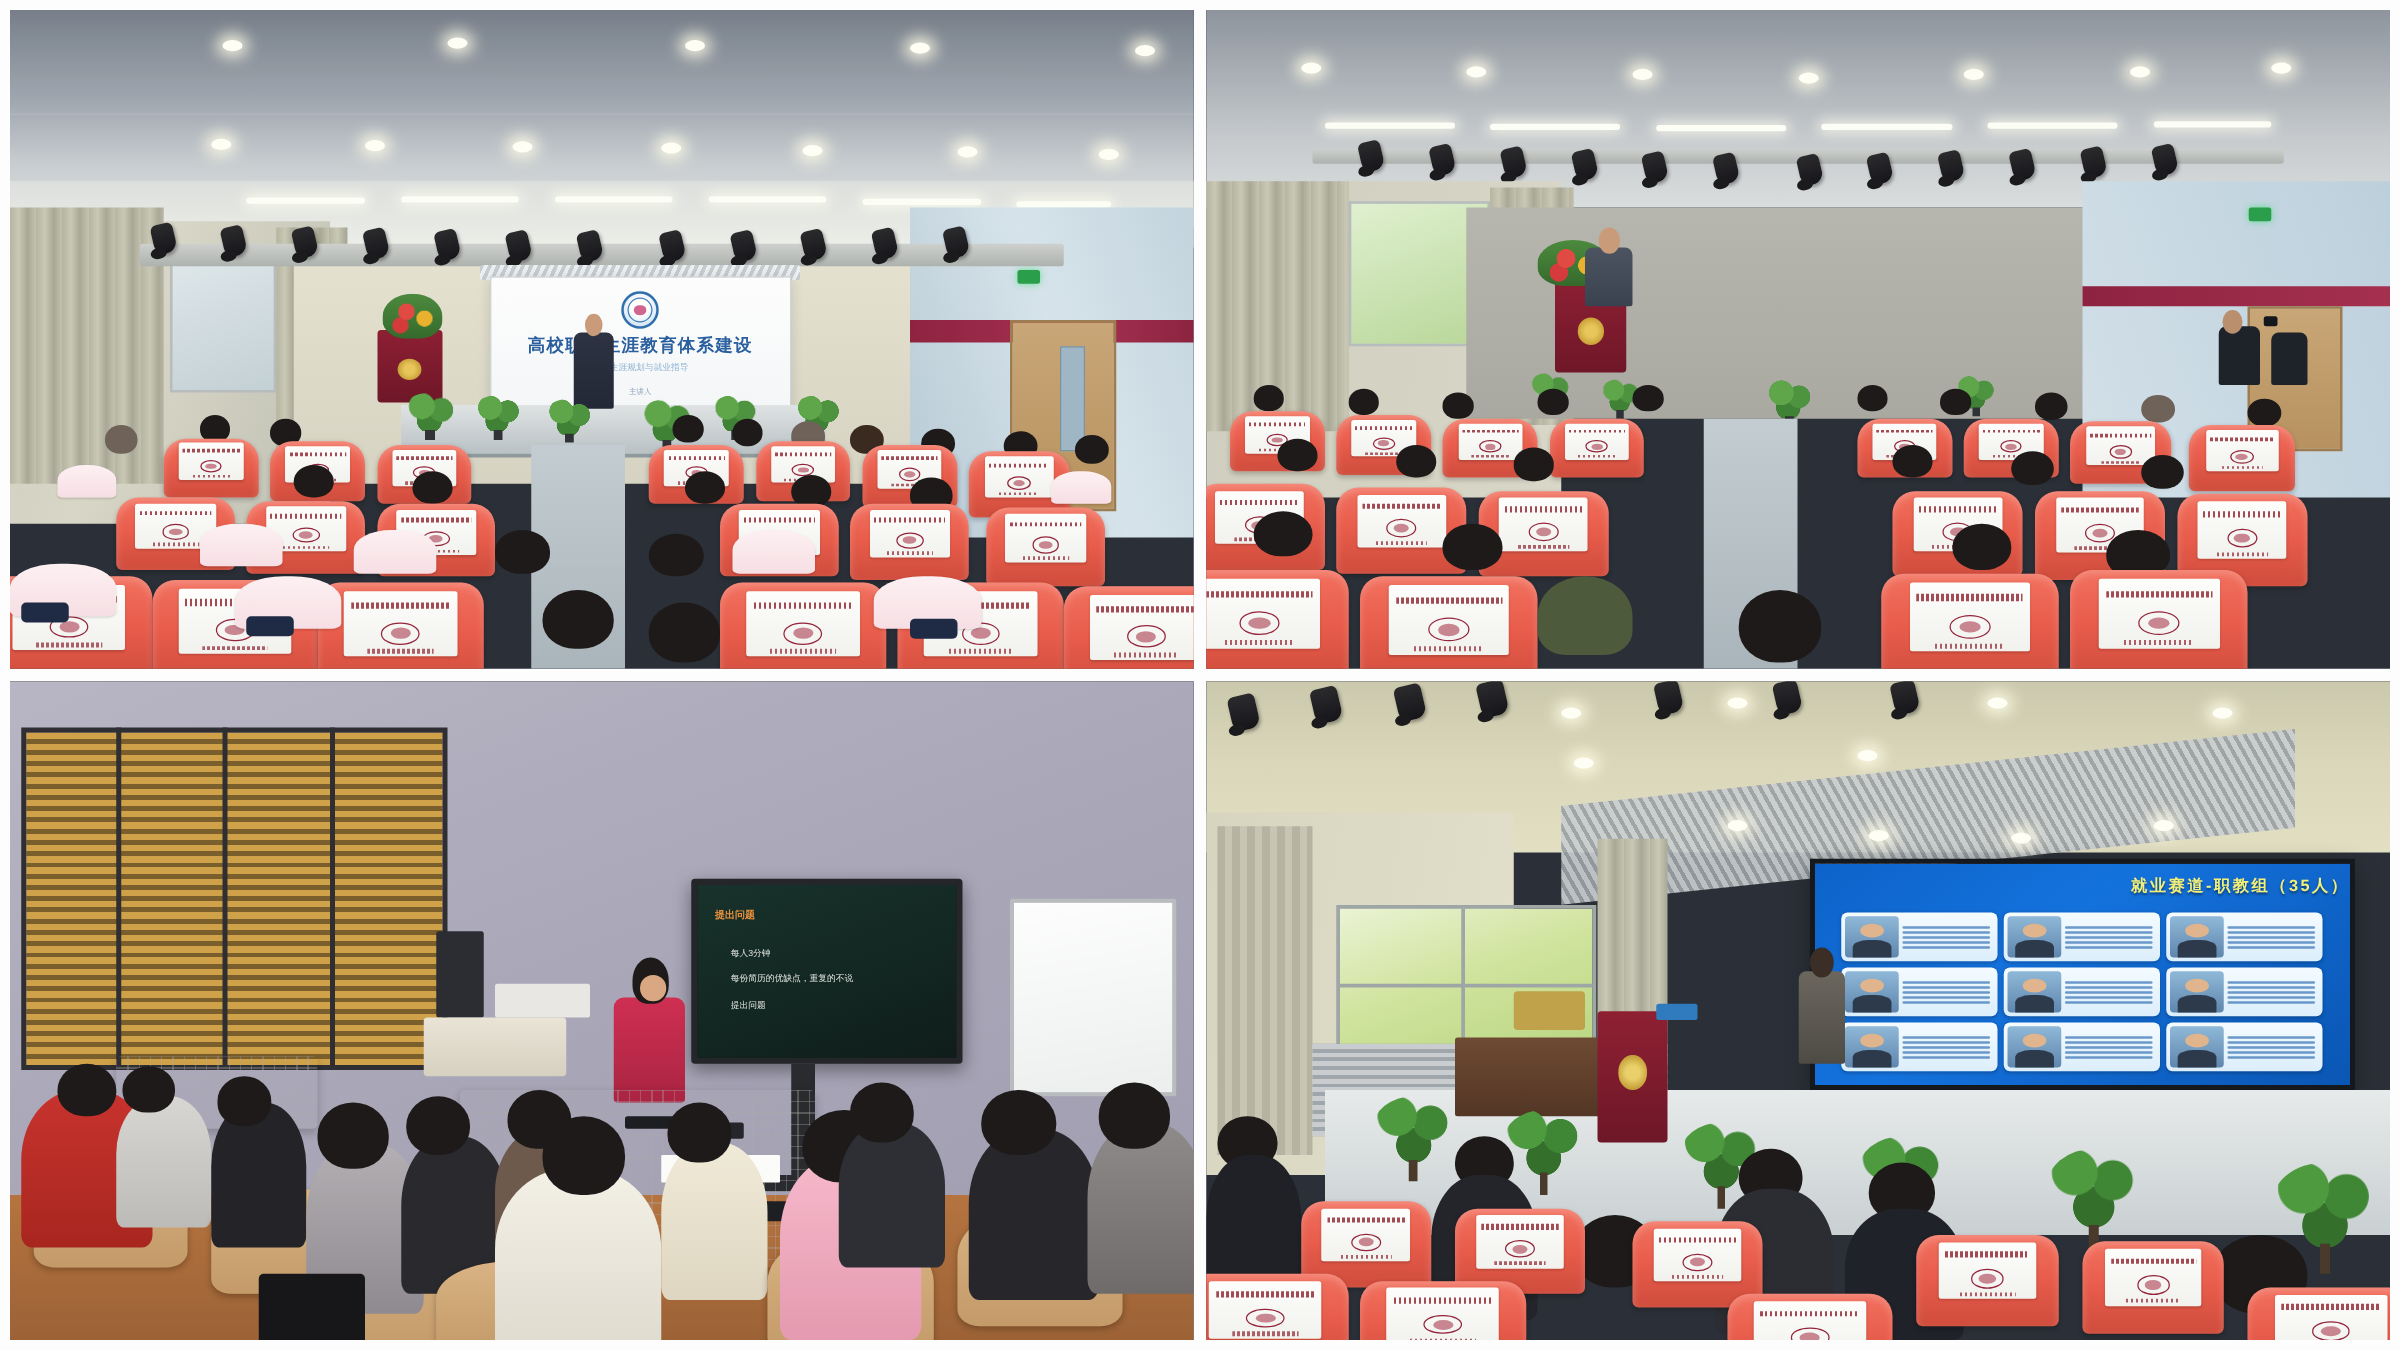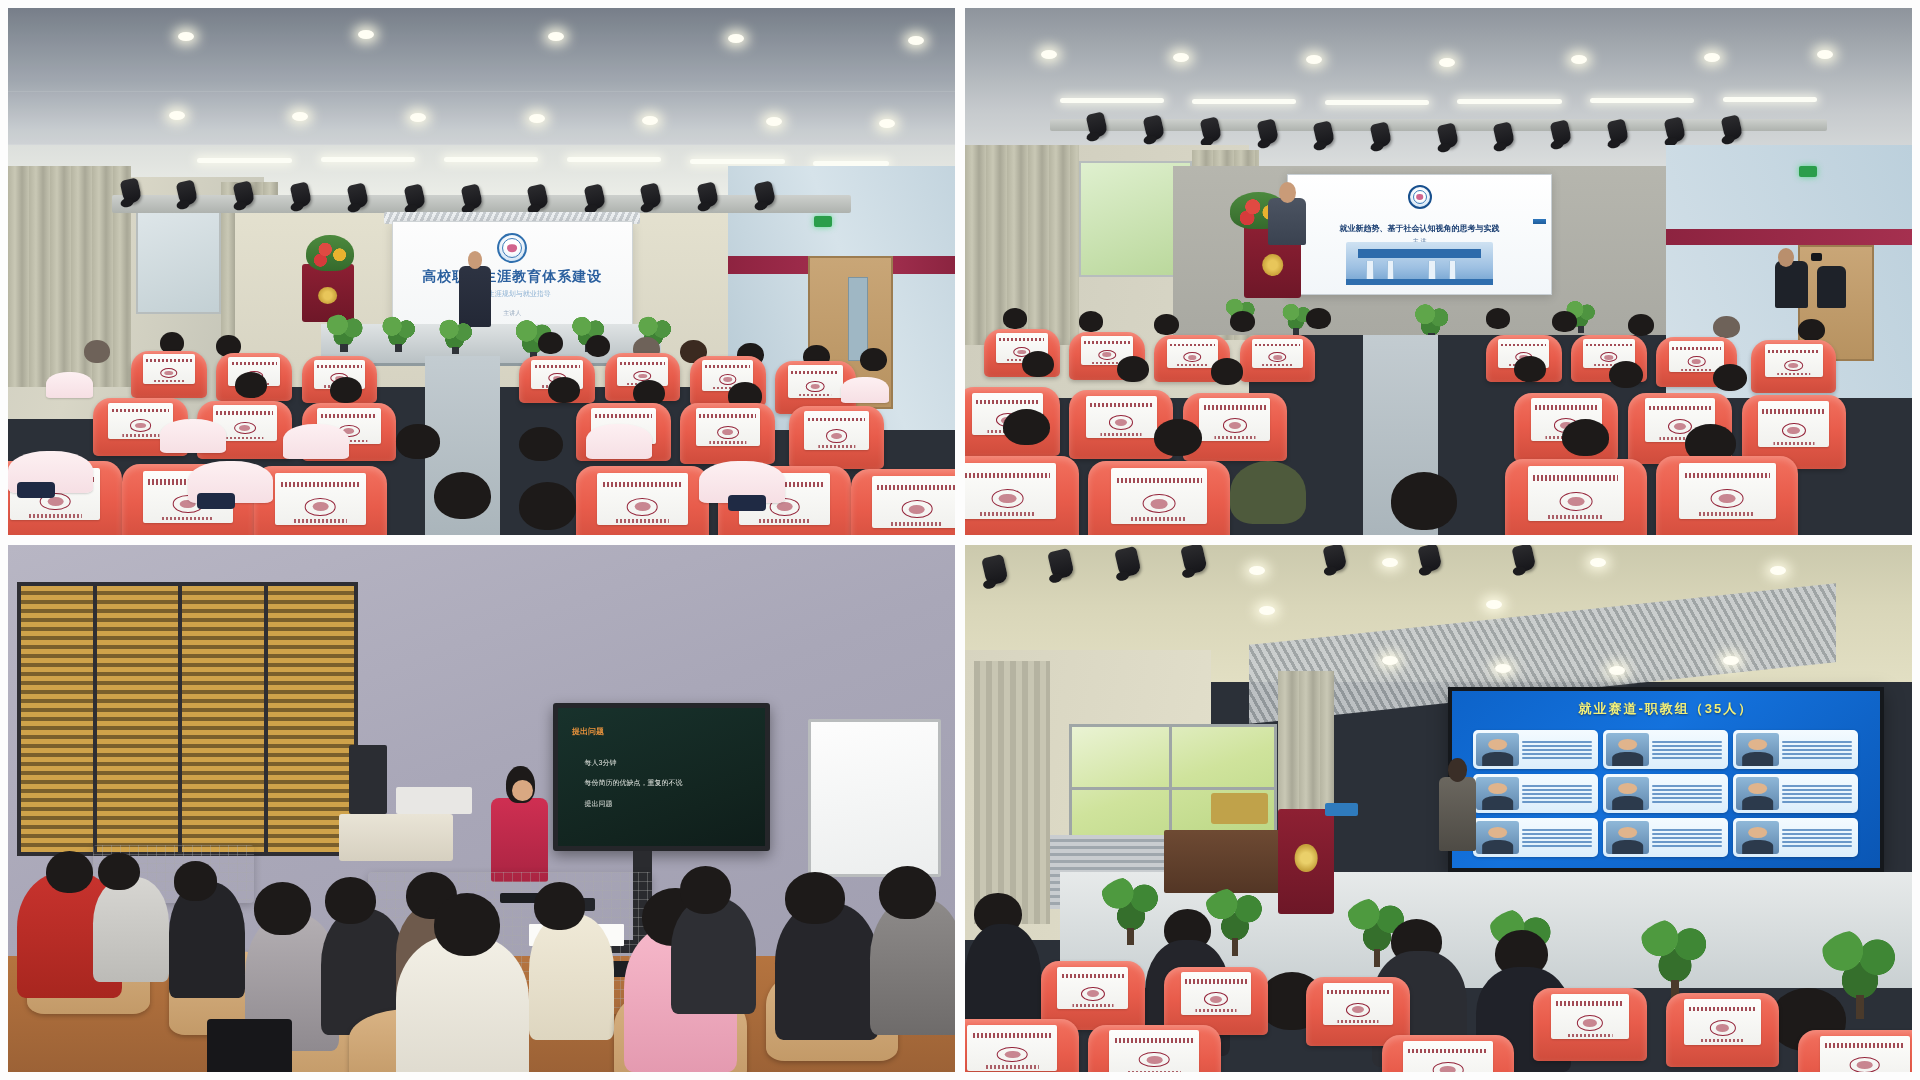--- a/index.html
+++ b/index.html
@@ -190,21 +190,21 @@
     background:linear-gradient(160deg,#eaf3d4 0%,#cfe39c 45%,#b6d47f 100%);
     border:3px solid #9fa6a6; }
   .p4-winmul { position:absolute; background:#9fa6a6; }
   .p4-curtain { position:absolute; left:1%; top:22%; width:8%; height:50%;
     background:repeating-linear-gradient(90deg,#b5b3a1 0 6px,#c8c6b3 6px 12px); }
   .p4-slats { position:absolute; left:9%; top:55%; width:30%; height:14%;
     background:repeating-linear-gradient(180deg,#c9cdd0 0 4px,#9fa7ad 4px 7px); }
   .p4-led { position:absolute; left:51%; top:27%; width:46%; height:35%;
     background:linear-gradient(140deg,#0d63c9 0%,#1472dd 40%,#0a56b4 100%);
     border:4px solid #15181c; box-shadow:0 6px 18px rgba(0,0,0,.35); }
-  .p4-ledtitle { position:absolute; left:0; top:5%; width:100%; text-align:center;
+  .p4-ledtitle { position:absolute; left:0; top:5%; width:100%; text-align:right;
     color:#f2f07a; font-weight:700; letter-spacing:2px; white-space:nowrap;
     text-shadow:0 1px 2px rgba(0,0,0,.45); }
   .p4-grid { position:absolute; left:5%; top:22%; width:90%; height:72%;
     display:grid; grid-template-columns:repeat(3,1fr); grid-template-rows:repeat(3,1fr); gap:5px; }
   .p4-card { background:linear-gradient(180deg,#f4fbff,#dceefb); border-radius:5px;
     display:flex; padding:3px; box-shadow:0 1px 3px rgba(0,0,0,.25); }
   .p4-photo { width:36%; border-radius:3px; background:linear-gradient(180deg,#8fb8d8,#5f86ad); position:relative; }
   .p4-photo:after { content:""; position:absolute; left:50%; top:18%; width:46%; height:34%;
     transform:translateX(-50%); border-radius:50%; background:#e0b48c; }
   .p4-photo:before { content:""; position:absolute; left:50%; bottom:0; width:74%; height:44%;
@@ -519,34 +519,20 @@
       <div class="curtain" style="left:0;top:26%;width:12%;height:38%;"></div>
       <div class="p1-window" style="left:12%;top:29%;width:12%;height:22%;
         background:linear-gradient(160deg,#dff0cf,#b9d79a);"></div>
       <div class="curtain" style="left:24%;top:27%;width:7%;height:36%;"></div>
       <div class="p2-wallback"></div>
       <div class="p2-wallR"></div>
       <div class="p2-redband"></div>
       <div class="p1-door" style="right:4%;top:45%;width:8%;height:22%;"></div>
       <div class="exitsign" style="right:10%;top:30%"></div>
 
-      <div class="p2-screen">
-        <div class="logo-circ" style="width:24px;height:24px;position:absolute;left:50%;top:8%;
-          transform:translateX(-50%);border-color:#174f8d;"></div>
-        <div class="p2-title" style="font-size:8px;">就业新趋势、基于社会认知视角的思考与实践</div>
-        <div class="p2-name" style="font-size:6px;">主 讲</div>
-        <div class="p2-bldg">
-          <div class="p2-col" style="left:14%"></div>
-          <div class="p2-col" style="left:28%"></div>
-          <div class="p2-col" style="left:56%"></div>
-          <div class="p2-col" style="left:70%"></div>
-        </div>
-        <div class="p2-bluetab" style="left:2%;top:37%;"></div>
-        <div class="p2-bluetab" style="right:2%;top:37%;"></div>
-      </div>
 
       <div class="podium" style="left:29.5%;top:41%;width:6%;height:14%;"></div>
       <div class="flowers" style="left:28%;top:35%;width:6%;height:7%;"></div>
       <div class="speaker-body" style="left:32%;top:36%;width:4%;height:9%;
         background:linear-gradient(180deg,#4c5462,#3a4250);"></div>
       <div class="speaker-head" style="left:33.2%;top:33%;width:1.8%;height:4%;"></div>
 
       <div class="camperson" style="right:11%;top:48%;width:3.5%;height:9%;"></div>
       <div class="speaker-head" style="right:12.5%;top:45.5%;width:1.7%;height:3.6%;background:#b98f6d;"></div>
       <div class="camera" style="right:9.5%;top:46.5%;"></div>

